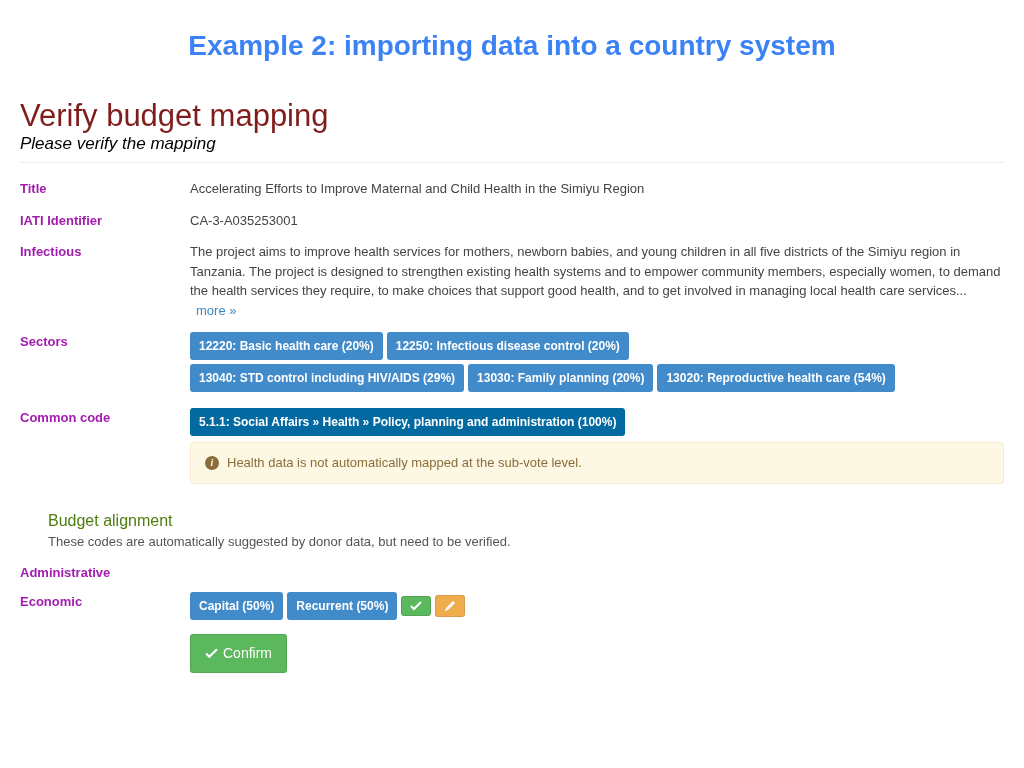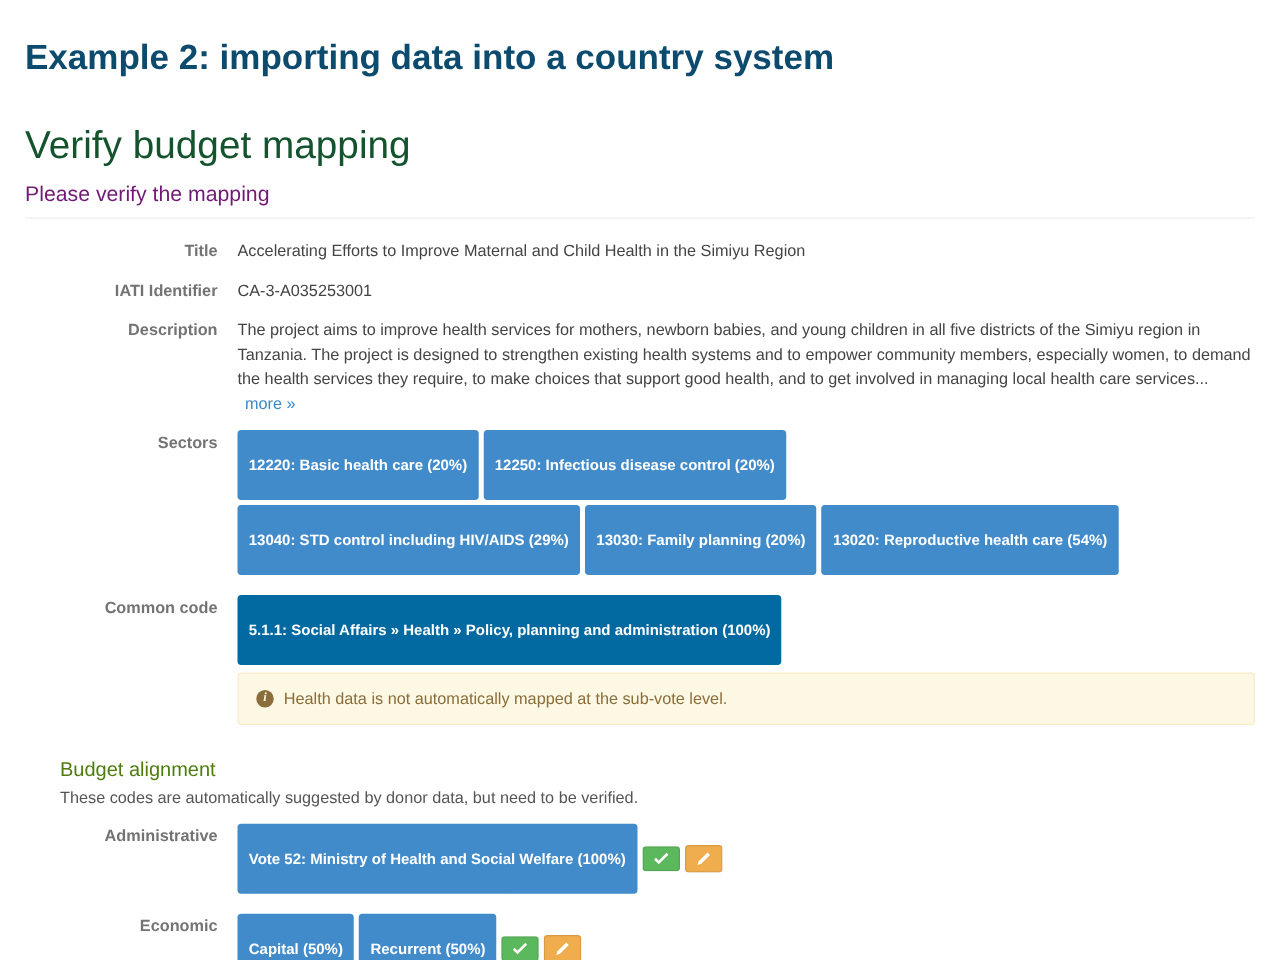--- a/index.html
+++ b/index.html
@@ -6,51 +6,51 @@
   body {
     font-family: "Helvetica Neue", Helvetica, Arial, sans-serif;
     font-size: 14px;
     color: #333;
     background: #fff;
     width: 1024px;
     height: 768px;
     padding: 30px 20px 20px 20px;
   }
   .slide-title {
-    text-align: left;
+    text-align: center;
     font-size: 28px;
     font-weight: 700;
-    color: #0c4a6e;
+    color: #3b82f6;
     font-family: "Trebuchet MS", Verdana, sans-serif;
     margin-bottom: 36px;
   }
   .page-h1 {
     font-size: 31px;
     font-weight: 400;
-    color: #14532d;
-    margin-bottom: 12px;
+    color: #7f1d1d;
+    margin-bottom: 0;
   }
   .page-sub {
     font-size: 17px;
-    color: #701a75;
+    color: #000000;
     padding-bottom: 8px;
     border-bottom: 1px solid #eee;
     margin-bottom: 16px;
+    font-style: italic;
   }
   .field-row {
     display: flex;
     margin-bottom: 12px;
   }
   .field-label {
     width: 170px;
     min-width: 170px;
-    text-align: right;
     padding-right: 16px;
     font-weight: 700;
-    color: #737373;
+    color: #a21caf;
     font-size: 13px;
     padding-top: 2px;
   }
   .field-value {
     flex: 1;
     font-size: 13px;
     color: #444;
     line-height: 1.5;
   }
   .more-link {
@@ -60,21 +60,21 @@
   }
   .tag-row {
     display: flex;
     flex-wrap: wrap;
     gap: 4px;
     margin-bottom: 4px;
     align-items: center;
   }
   .badge {
     display: inline-block;
-    padding: 19px 9px;
+    padding: 5px 9px;
     font-size: 12px;
     font-weight: 700;
     color: #fff;
     border-radius: 3px;
     white-space: nowrap;
   }
   .badge-blue { background: #428bca; }
   .badge-grey { background: #0369a1; }
   .alert-warning {
     background: #fcf8e3;
@@ -144,21 +144,21 @@
   <div class="field-label">Title</div>
   <div class="field-value">Accelerating Efforts to Improve Maternal and Child Health in the Simiyu Region</div>
 </div>
 
 <div class="field-row">
   <div class="field-label">IATI Identifier</div>
   <div class="field-value">CA-3-A035253001</div>
 </div>
 
 <div class="field-row">
-  <div class="field-label">Description</div>
+  <div class="field-label">Infectious</div>
   <div class="field-value">
     <span>The project aims to improve health services for mothers, newborn babies, and young children in all five districts of the Simiyu region in Tanzania. The project is designed to strengthen existing health systems and to empower community members, especially women, to demand the health services they require, to make choices that support good health, and to get involved in managing local health care services...</span>
     <span class="more-link">more »</span>
   </div>
 </div>
 
 <div class="field-row">
   <div class="field-label">Sectors</div>
   <div class="field-value">
     <div class="tag-row">
@@ -184,35 +184,20 @@
       <span>Health data is not automatically mapped at the sub-vote level.</span>
     </div>
   </div>
 </div>
 
 <h3 class="section-h2">Budget alignment</h3>
 <div class="section-sub">These codes are automatically suggested by donor data, but need to be verified.</div>
 
 <div class="field-row">
   <div class="field-label">Administrative</div>
-  <div class="field-value">
-    <div class="tag-row">
-      <span class="badge badge-blue">Vote 52: Ministry of Health and Social Welfare (100%)</span>
-      <span class="btn btn-sm btn-green">
-        <svg width="12" height="10" viewBox="0 0 12 10">
-            <path d="M1 5 L4 8 L11 1" stroke="#fff" stroke-width="2" fill="none"></path>
-          </svg>
-      </span>
-      <span class="btn btn-sm btn-orange">
-        <svg width="12" height="12" viewBox="0 0 12 12">
-            <path d="M1 11 L2 8 L9 1 L11 3 L4 10 Z" fill="#fff"></path>
-          </svg>
-      </span>
-    </div>
-  </div>
 </div>
 
 <div class="field-row">
   <div class="field-label">Economic</div>
   <div class="field-value">
     <div class="tag-row">
       <span class="badge badge-blue">Capital (50%)</span>
       <span class="badge badge-blue">Recurrent (50%)</span>
       <span class="btn btn-sm btn-green">
         <svg width="12" height="10" viewBox="0 0 12 10">

